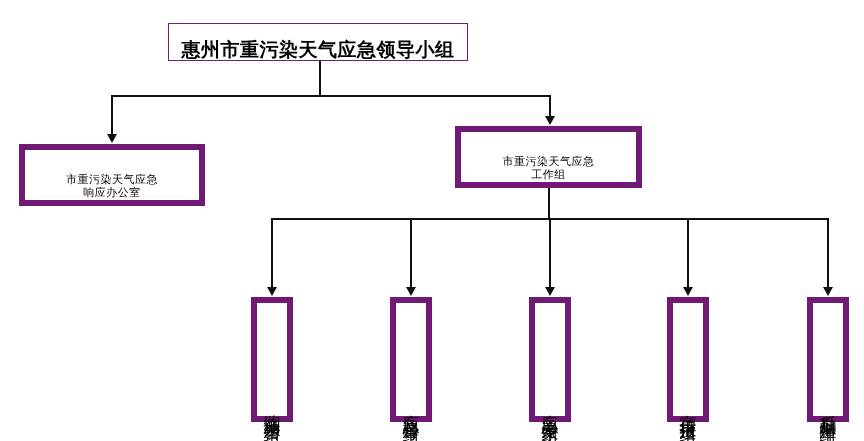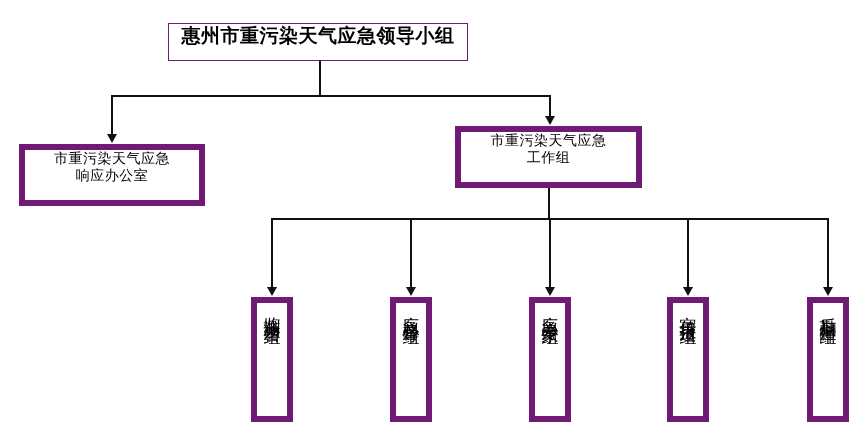--- a/index.html
+++ b/index.html
@@ -14,21 +14,21 @@
     background: #ffffff;
     overflow: hidden;
     font-family: "DejaVu Sans", "Liberation Sans", sans-serif;
   }
   .node {
     position: absolute;
     box-sizing: border-box;
     border: 6px solid #701a75;
     background: #ffffff;
     display: flex;
-    align-items: flex-start;
+    align-items: flex-end;
     justify-content: center;
     text-align: center;
     color: #000000;
   }
   .node-label {
     display: block;
     line-height: 1.18;
     white-space: pre-line;
   }
   
@@ -52,21 +52,21 @@
     height: 62px;
   }
   #node-workgroup {
     left: 455px;
     top: 126px;
     width: 187px;
     height: 62px;
   }
   #node-office .node-label,
   #node-workgroup .node-label {
-    font-size: 14px;
+    font-size: 11px;
     letter-spacing: 0.5px;
   }
   
   .node-vert {
     top: 297px;
     width: 42px;
     height: 125px;
   }
   .node-vert .node-label {
     writing-mode: vertical-rl;

